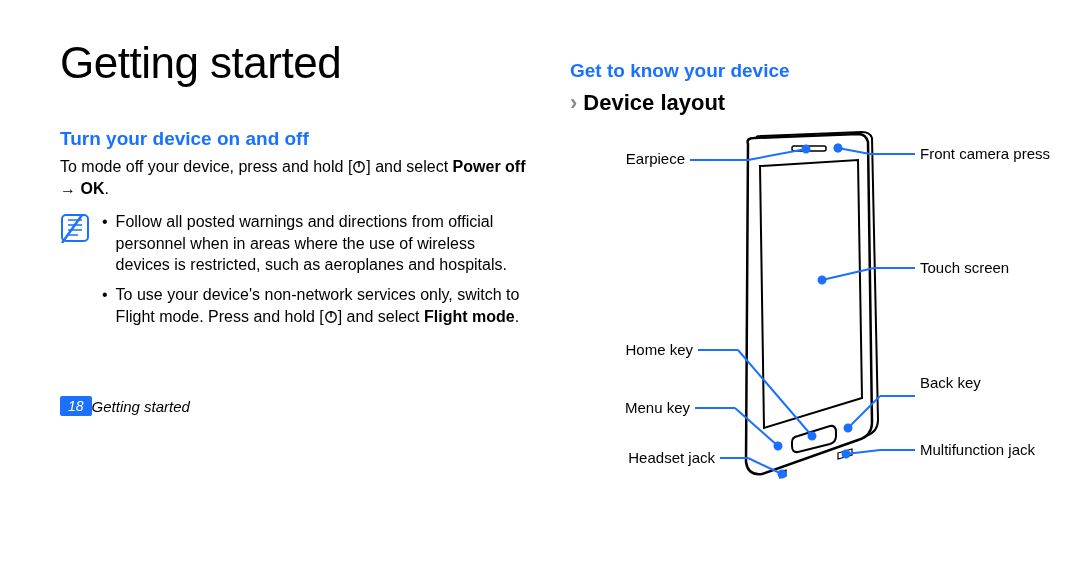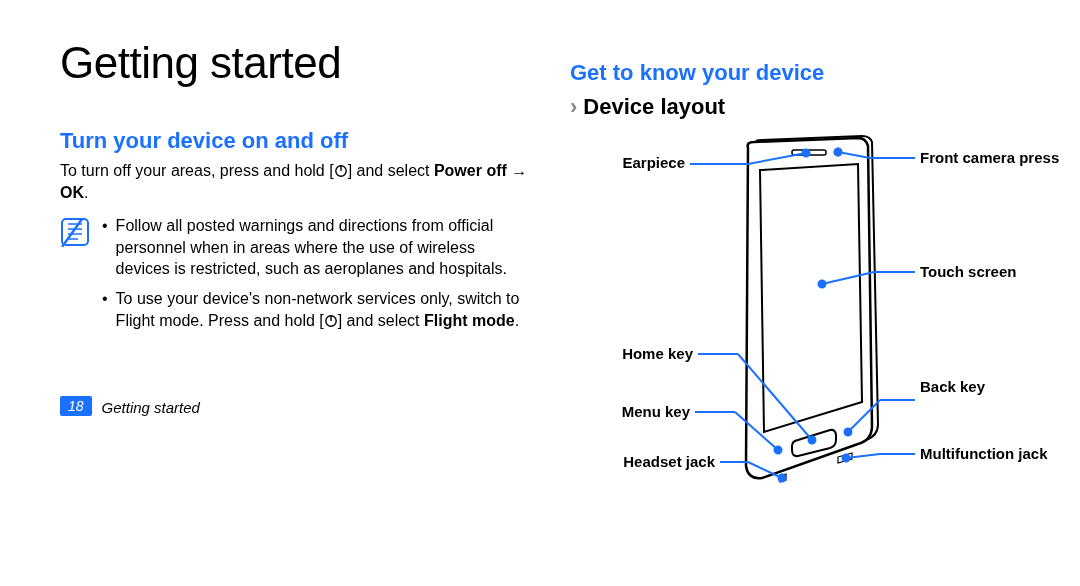--- a/index.html
+++ b/index.html
@@ -26,21 +26,21 @@
     flex: 1;
     min-width: 0;
   }
   .h1 {
     font-size: 44px;
     font-weight: 400;
     margin: 8px 0 40px 0;
     letter-spacing: -0.5px;
   }
   .h2 {
-    font-size: 22px;
+    font-size: 19px;
     font-weight: bold;
     color: #1a71ff;
     margin: 10px 0 6px 0;
   }
   .h3 {
     font-size: 22px;
     font-weight: bold;
     color: #000;
     margin: 8px 0 14px 0;
     display: flex;
@@ -82,34 +82,32 @@
   .dot {
     flex-shrink: 0;
     font-size: 16px;
     line-height: 1.35;
   }
   .device-diagram {
     position: relative;
     width: 470px;
     height: 360px;
     margin-top: 8px;
-    font-weight: bold;
   }
   .label {
     position: absolute;
     font-size: 15px;
     white-space: nowrap;
   }
   .footer {
     position: absolute;
     bottom: 20px;
     left: 60px;
     display: flex;
-    align-items: flex-end;
-    gap: 10px;
+    align-items: center;
   }
   .pg-num {
     background: #1a71ff;
     color: #fff;
     font-style: italic;
     font-size: 14px;
     padding: 2px 8px;
     border-radius: 2px;
   }
   .footer-title {
@@ -127,21 +125,21 @@
 <div class="page">
   <div class="columns">
 
     <div class="col">
       <div class="h1">Getting started</div>
 
       <div class="h2">Turn your device on and off</div>
 
 
       <div class="para">
-        <span>To turn off your areas, press and hold [</span><span class="power-icon">
+        <span>To mode off your device, press and hold [</span><span class="power-icon">
             <svg width="14" height="14" viewBox="0 0 14 14">
               <circle cx="7" cy="7" r="5.2" fill="none" stroke="#000" stroke-width="1.4"></circle>
               <line x1="7" y1="1.5" x2="7" y2="7" stroke="#000" stroke-width="1.4"></line>
             </svg>
           </span><span>] and select </span><span class="bold">Power off → OK</span><span>.</span>
       </div>
 
       <div class="note-block">
         <span class="note-icon">
           <svg width="30" height="30" viewBox="0 0 30 30">

